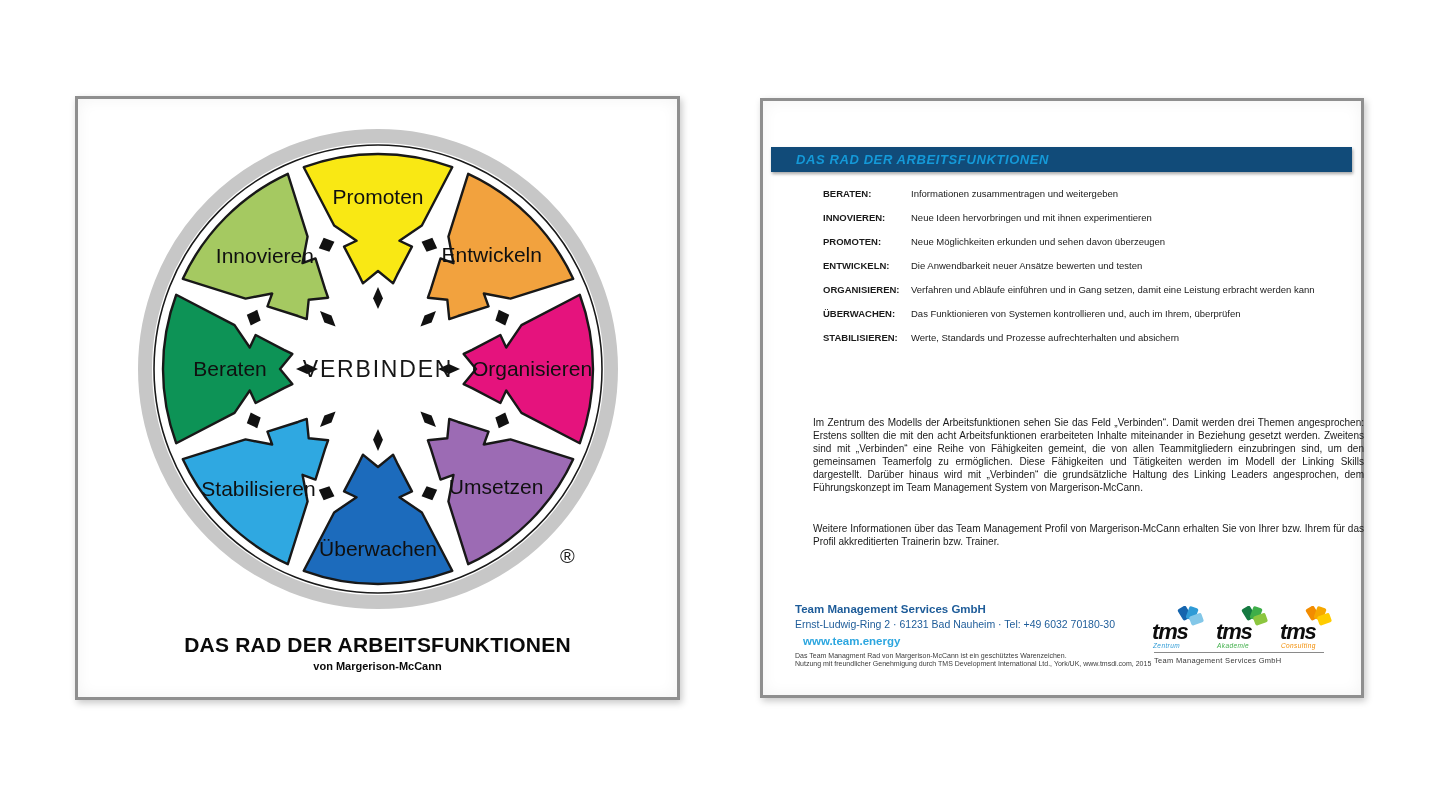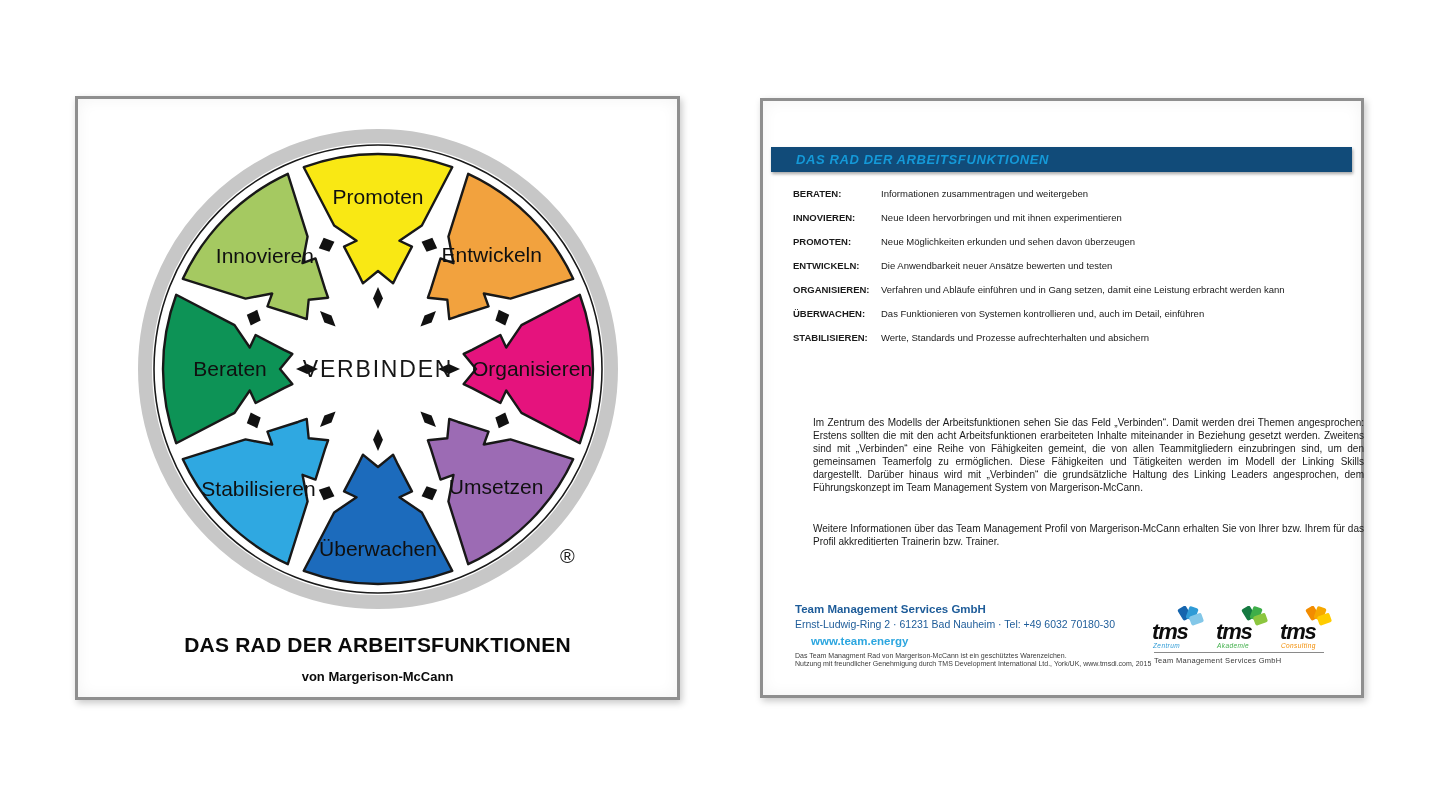--- a/index.html
+++ b/index.html
@@ -8,38 +8,38 @@
   .panel{position:absolute;background:#fff;border:3px solid #8f8f8f;
          box-shadow:2px 3px 7px rgba(0,0,0,.22), inset 0 0 16px rgba(0,0,0,.05);}
   .panel-left{left:75px;top:96px;width:599px;height:598px;}
   .panel-right{left:760px;top:98px;width:598px;height:594px;}
 
   
   #wheel-svg{position:absolute;left:50px;top:20px;width:500px;height:500px;}
   .reg{position:absolute;left:482px;top:446px;font-size:20px;color:#1a1a1a;}
   .wheel-title-block{position:absolute;left:0;right:0;top:534px;text-align:center;color:#0a0a0a;}
   .wheel-title{font-size:21px;font-weight:800;letter-spacing:.2px;}
-  .wheel-subtitle{font-size:13px;font-weight:700;margin-top:12px;}
+  .wheel-subtitle{font-size:11px;font-weight:700;margin-top:3px;}
 
   
   .bar{position:absolute;left:8px;top:46px;width:581px;height:25px;background:var(--bar-bg,#114B79);
        box-shadow:1px 2px 3px rgba(0,0,0,.35);}
   .bar span{display:block;line-height:25px;padding-left:25px;font-size:13px;font-weight:bold;
        font-style:italic;letter-spacing:.6px;color:var(--bar-text,#1499D8);}
   .defs{position:absolute;left:30px;top:87px;right:18px;}
-  .def-row{display:flex;margin-bottom:13px;font-size:9.5px;color:#1a1a1a;}
+  .def-row{display:flex;margin-bottom:13px;font-size:9.5px;color:#1a1a1a;margin-left:30px;}
   .def-term{width:88px;flex:0 0 88px;font-weight:bold;}
   .def-text{flex:1;}
   .para{position:absolute;left:33px;width:551px;margin:17px;font-size:10px;line-height:13px;
         text-align:justify;color:#1a1a1a;}
   .p1{top:298px;}
   .p2{top:404px;}
   .company{position:absolute;left:32px;top:502px;font-size:11.5px;font-weight:bold;color:var(--corp-blue,#1E5C99);}
   .address{position:absolute;left:32px;top:517px;font-size:10.5px;color:var(--corp-blue,#1E5C99);text-align:right;}
-  .website{position:absolute;left:48px;top:534px;font-size:11.5px;font-weight:bold;color:var(--link-blue,#2CA6DF);cursor:pointer;}
+  .website{position:absolute;left:40px;top:534px;font-size:11.5px;font-weight:bold;color:var(--link-blue,#2CA6DF);cursor:pointer;}
   .legal{position:absolute;left:32px;font-size:7px;line-height:8.5px;color:#3c3c3c;}
   .legal1{top:551px;}
   .legal2{top:559px;}
   .logos{position:absolute;left:389px;top:505px;display:flex;gap:12px;font-style:italic;}
   .logo{width:52px;height:44px;}
   .logo-sep{position:absolute;left:391px;top:551px;width:170px;height:1px;background:#8a8a8a;}
   .logo-caption{position:absolute;left:391px;top:555px;font-size:7.5px;letter-spacing:.3px;color:#3a3a3a;}
 </style>
 </head>
 <body>
@@ -112,21 +112,21 @@
         <div class="def-row">
           <div class="def-term">ENTWICKELN:</div>
           <div class="def-text">Die Anwendbarkeit neuer Ansätze bewerten und testen</div>
         </div>
         <div class="def-row">
           <div class="def-term">ORGANISIEREN:</div>
           <div class="def-text">Verfahren und Abläufe einführen und in Gang setzen, damit eine Leistung erbracht werden kann</div>
         </div>
         <div class="def-row">
           <div class="def-term">ÜBERWACHEN:</div>
-          <div class="def-text">Das Funktionieren von Systemen kontrollieren und, auch im Detail, einführen</div>
+          <div class="def-text">Das Funktionieren von Systemen kontrollieren und, auch im Ihrem, überprüfen</div>
         </div>
         <div class="def-row">
           <div class="def-term">STABILISIEREN:</div>
           <div class="def-text">Werte, Standards und Prozesse aufrechterhalten und absichern</div>
         </div>
       </div>
 
     <p class="para p1">Im Zentrum des Modells der Arbeitsfunktionen sehen Sie das Feld „Verbinden“. Damit werden drei Themen angesprochen: Erstens sollten die mit den acht Arbeitsfunktionen erarbeiteten Inhalte miteinander in Beziehung gesetzt werden. Zweitens sind mit „Verbinden“ eine Reihe von Fähigkeiten gemeint, die von allen Teammitgliedern einzubringen sind, um den gemeinsamen Teamerfolg zu ermöglichen. Diese Fähigkeiten und Tätigkeiten werden im Modell der Linking Skills dargestellt. Darüber hinaus wird mit „Verbinden“ die grundsätzliche Haltung des Linking Leaders angesprochen, dem Führungskonzept im Team Management System von Margerison-McCann.</p>
     <p class="para p2">Weitere Informationen über das Team Management Profil von Margerison-McCann erhalten Sie von Ihrer bzw. Ihrem für das Profil akkreditierten Trainerin bzw. Trainer.</p>
 

